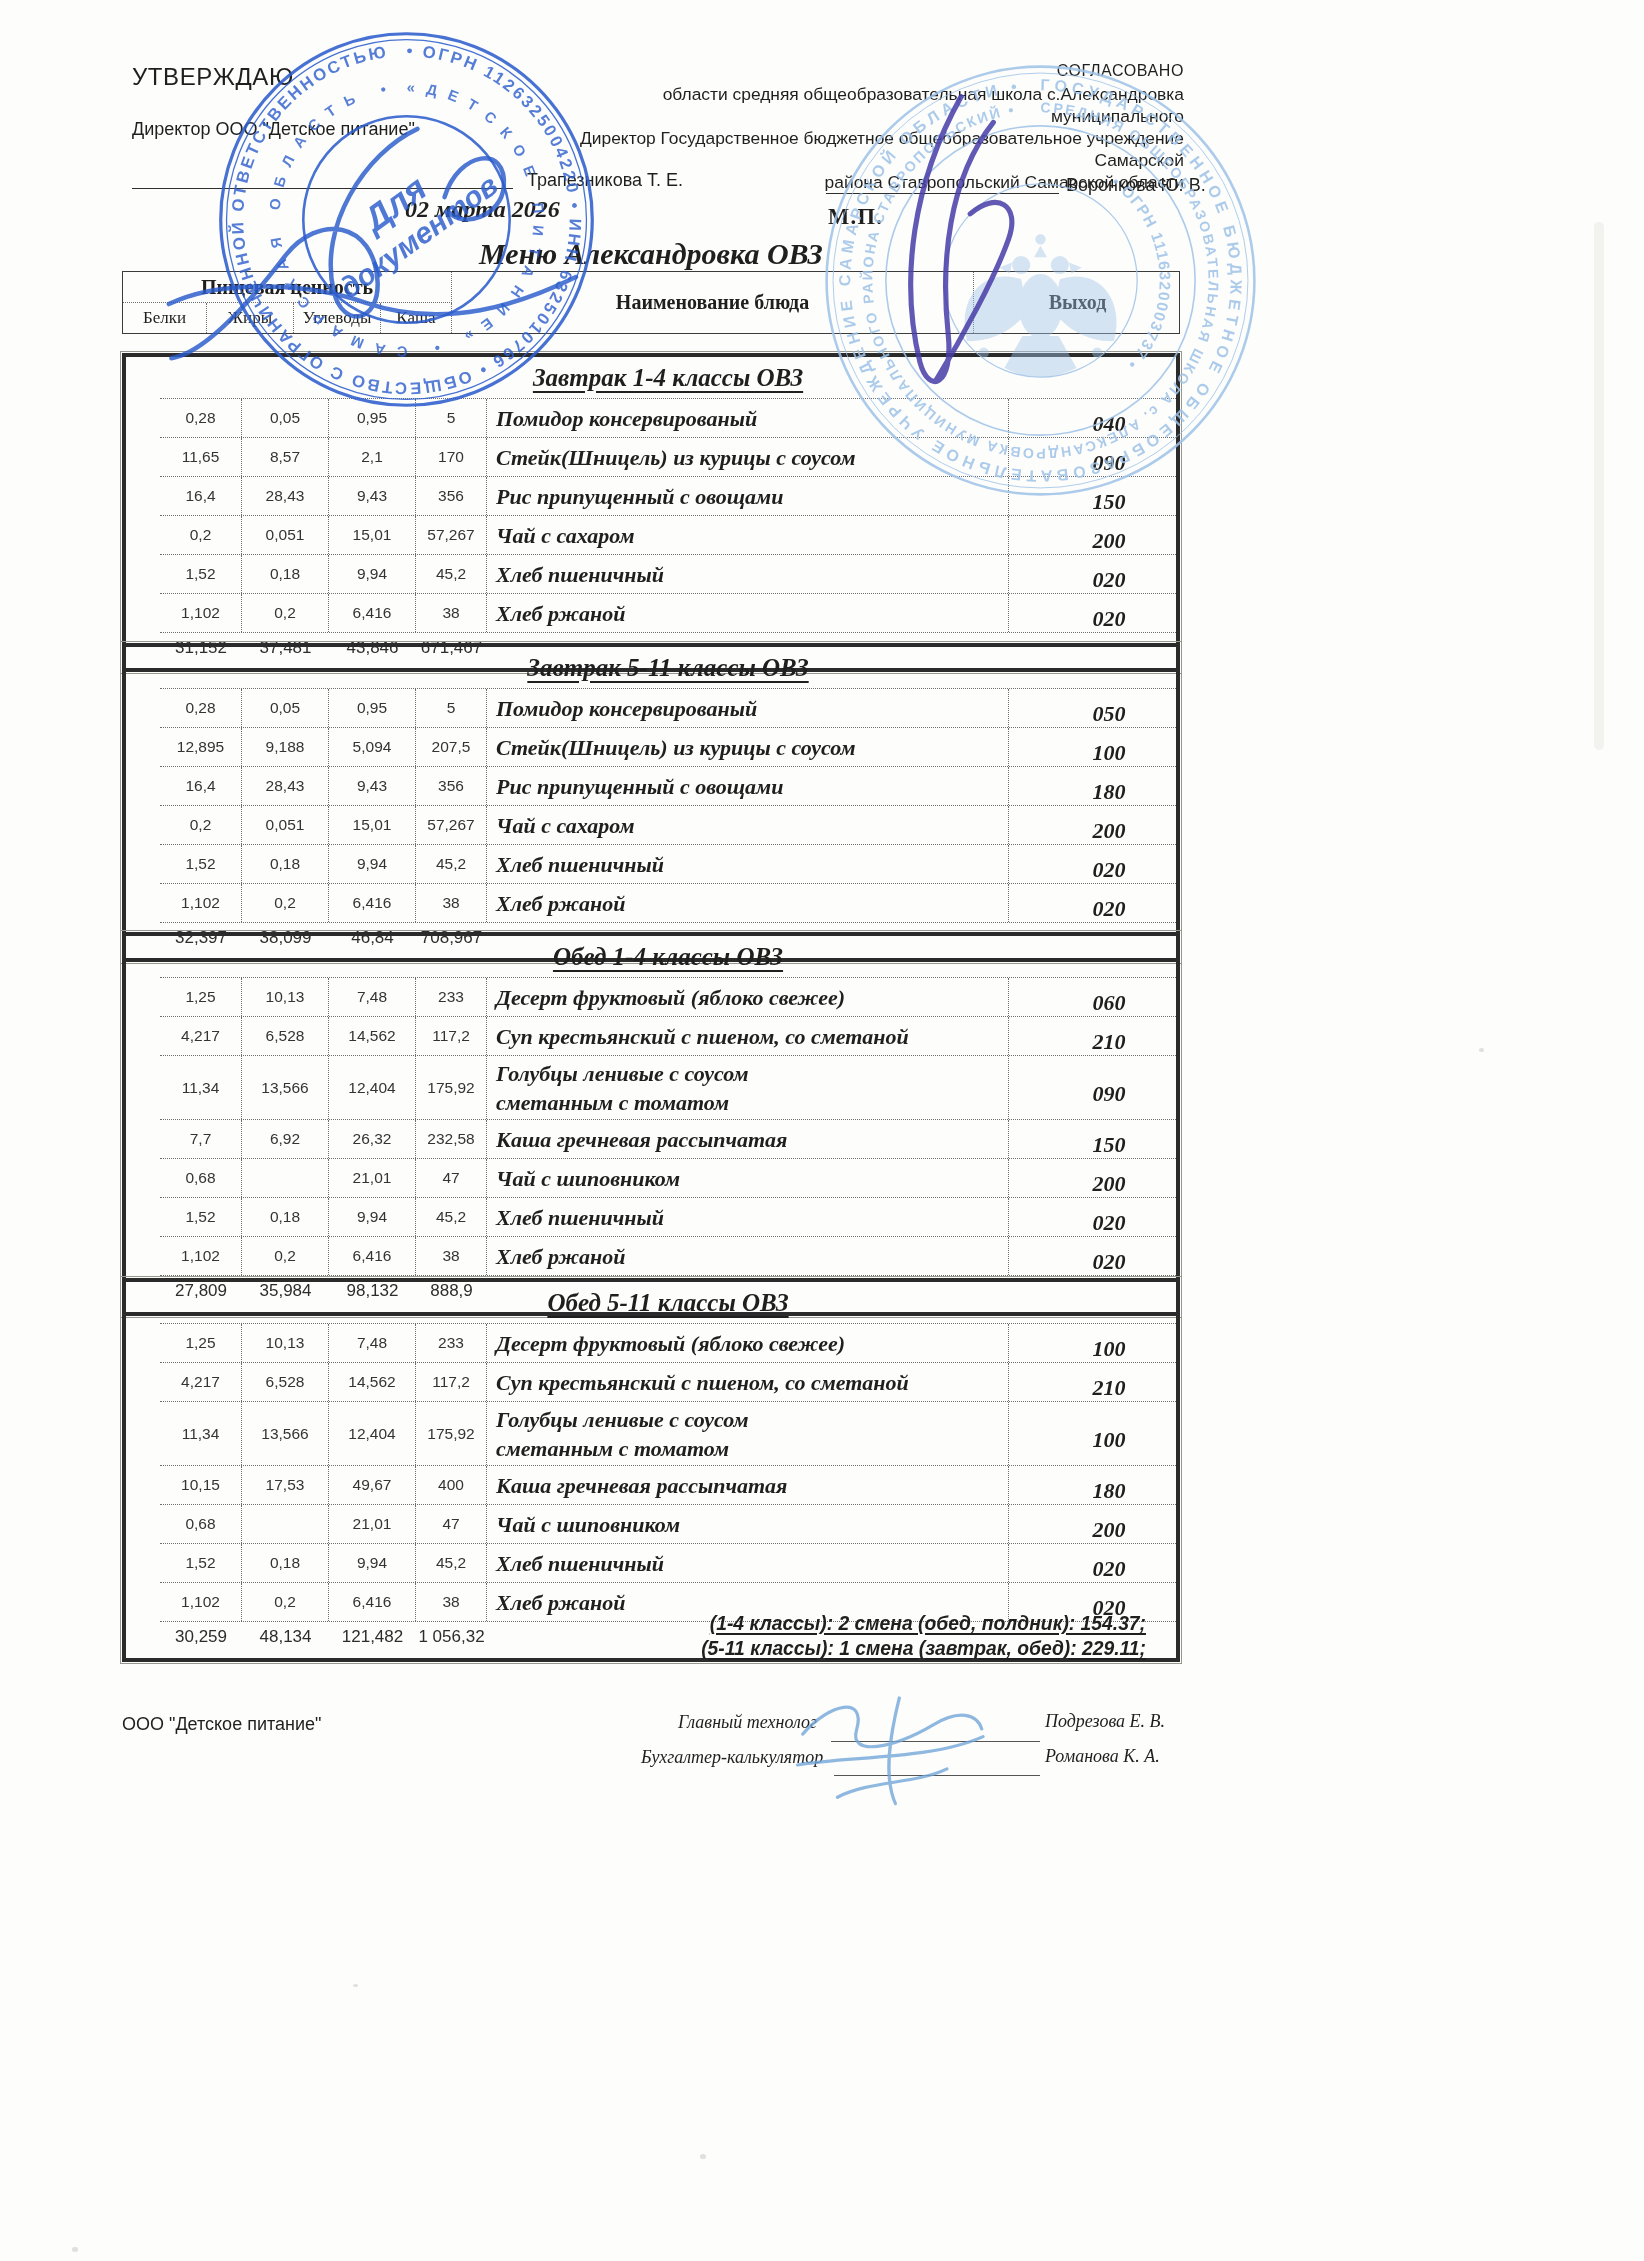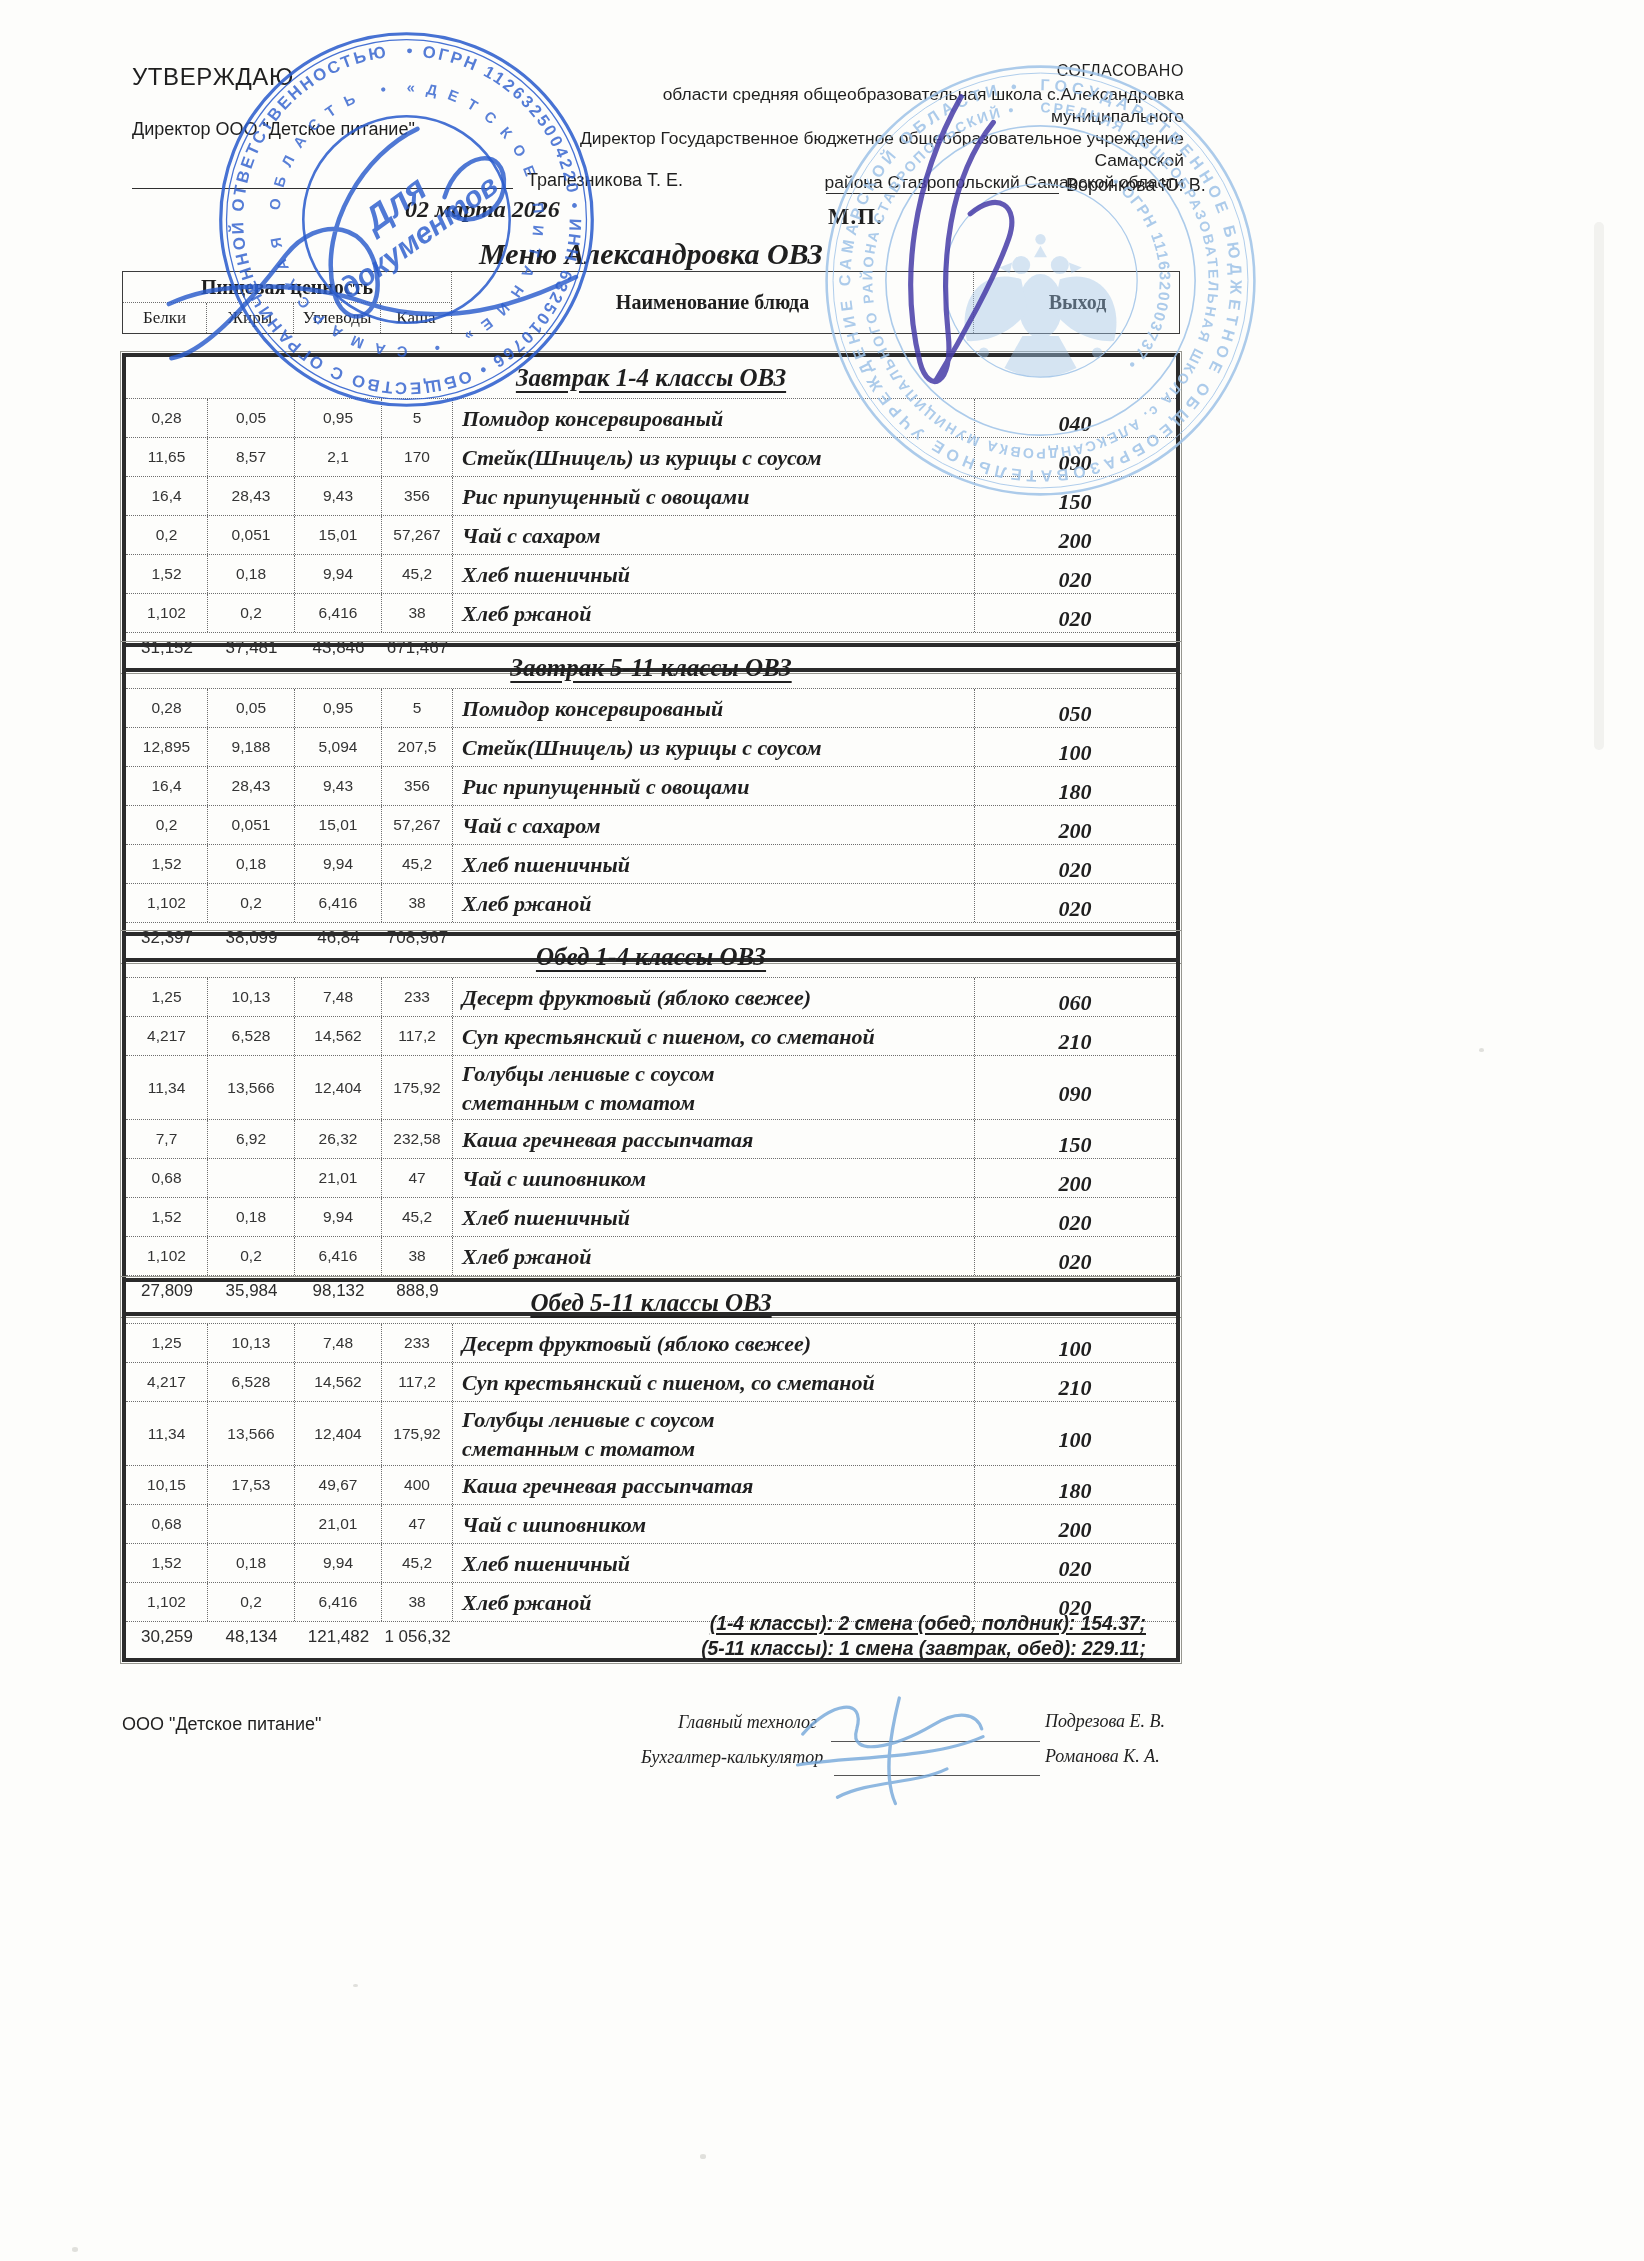--- a/index.html
+++ b/index.html
@@ -29,21 +29,21 @@
        border:1.9px solid #3c3c3c;background:transparent;}
   .hdr>div{display:flex;align-items:center;justify-content:center;box-sizing:border-box;}
   .hdr .h-group{grid-area:1/1/2/5;font:700 20px "Liberation Serif",serif;
                 border-bottom:1.3px dotted var(--grid-line);border-right:1.3px dotted var(--grid-line);}
   .hdr .h-nut{font:17px "Liberation Serif",serif;border-right:1.3px dotted var(--grid-line);}
   .hdr .h-dish{grid-area:1/5/3/6;font:700 20px "Liberation Serif",serif;border-right:1.3px dotted var(--grid-line);}
   .hdr .h-out{grid-area:1/6/3/7;font:700 20px "Liberation Serif",serif;}
   
   .mtable{position:absolute;left:122px;width:1058px;}
   .mbox{border:4.5px solid var(--table-border);outline:0.6px solid #979790;outline-offset:1.3px;
-        box-sizing:border-box;padding-bottom:3.9px;}
+        box-sizing:border-box;padding-bottom:3.9px;padding-left:34px;}
   .mtitle{height:41px;display:flex;align-items:center;justify-content:center;
           font:italic 700 25px "Liberation Serif",serif;text-decoration:underline;
           text-decoration-thickness:1.9px;text-underline-offset:4.5px;
           border-bottom:1.3px dotted var(--grid-line);}
   .t-row{display:grid;grid-template-columns:82px 87px 87px 71px 522px 200px;
          min-height:32px;border-bottom:1.3px dotted var(--grid-line);}
   .t-cell{display:flex;align-items:center;box-sizing:border-box;}
   .t-num{justify-content:center;font-size:15.5px;color:#343434;border-right:1.3px dotted var(--grid-line);}
   .t-dish{padding:2.6px 6.4px 2.6px 9px;font:italic 700 22px "Liberation Serif",serif;
           line-height:29px;border-right:1.3px dotted var(--grid-line);}

